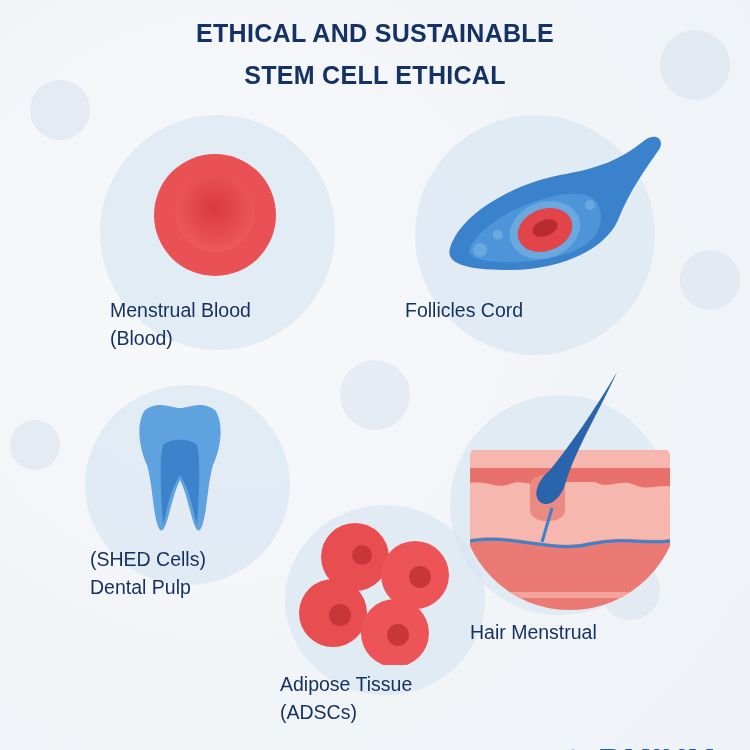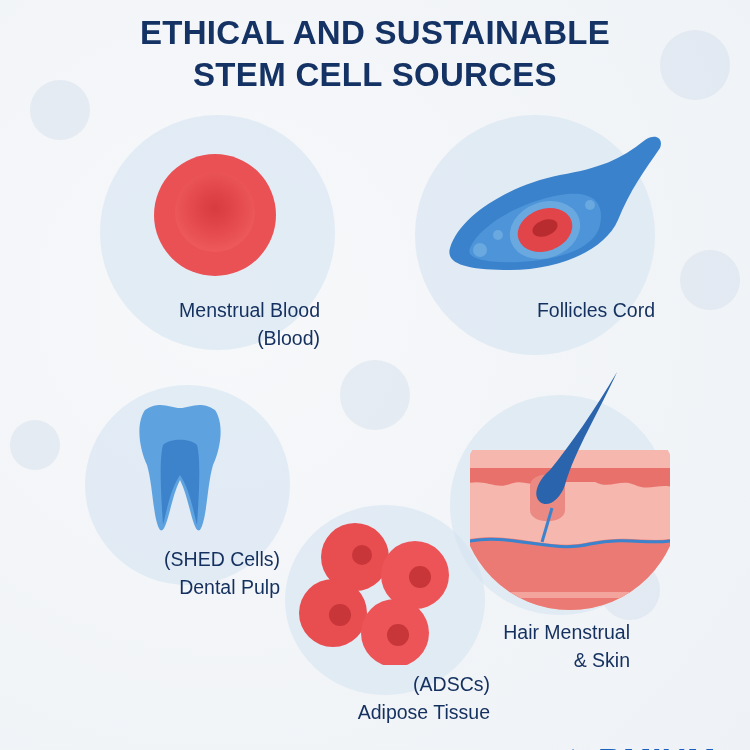--- a/index.html
+++ b/index.html
@@ -1,40 +1,40 @@
 <!DOCTYPE html>
 <html><head>
 <meta charset="utf-8">
 <style>
   html,body{margin:0;padding:0;}
   body{width:750px;height:750px;overflow:hidden;background:#f3f5f8;font-family:"Liberation Sans",sans-serif;position:relative;}
   .bg{position:absolute;inset:0;background:radial-gradient(circle at 30% 40%,#f7f8fa 0%,#eef2f6 100%);}
   .bgdot{position:absolute;border-radius:50%;background:rgba(200,215,232,0.35);}
-  .title{position:absolute;left:0;width:750px;top:12px;text-align:center;color:#143364;font-weight:700;font-size:33px;line-height:42px;letter-spacing:0.3px;}
+  .title{position:absolute;left:0;width:750px;top:12px;text-align:center;color:#143364;font-weight:700;font-size:25px;line-height:42px;letter-spacing:0.3px;}
   .halo{position:absolute;border-radius:50%;background:rgba(214,228,242,0.6);}
-  .label{position:absolute;text-align:right;color:#14305e;font-size:19.5px;line-height:28px;}
+  .label{position:absolute;text-align:left;color:#14305e;font-size:19.5px;line-height:28px;}
   .art{position:absolute;}
   .logo{position:absolute;left:566px;top:693px;display:flex;align-items:center;margin-top:48px;}
   .logo-text{color:#1a5fc0;font-weight:700;font-size:34px;letter-spacing:0.5px;}
 </style>
 </head>
 <body>
 
 <div class="bg">
   <div class="bgdot" style="left:30px;top:80px;width:60px;height:60px;"></div>
   <div class="bgdot" style="left:660px;top:30px;width:70px;height:70px;"></div>
   <div class="bgdot" style="left:680px;top:250px;width:60px;height:60px;"></div>
   <div class="bgdot" style="left:10px;top:420px;width:50px;height:50px;"></div>
   <div class="bgdot" style="left:340px;top:360px;width:70px;height:70px;"></div>
   <div class="bgdot" style="left:600px;top:560px;width:60px;height:60px;"></div>
 </div>
 
 <div class="title">
   <div>ETHICAL AND SUSTAINABLE</div>
-  <div>STEM CELL SOURCES</div>
+  <div>STEM CELL ETHICAL</div>
 </div>
 
 <div class="halo" style="left:100px;top:115px;width:235px;height:235px;"></div>
 <svg class="art" style="left:150px;top:150px;" width="130" height="130" viewBox="0 0 130 130">
   <defs>
     <radialGradient id="rbc" cx="50%" cy="45%" r="55%">
       <stop offset="0%" stop-color="#d83a3f"></stop>
       <stop offset="55%" stop-color="#e44a4e"></stop>
       <stop offset="100%" stop-color="#ee5a5c"></stop>
     </radialGradient>
@@ -77,22 +77,22 @@
   <circle cx="60" cy="42" r="34" fill="#e84d50"></circle>
     <circle cx="67" cy="40" r="10" fill="#c8363a"></circle>
   <circle cx="120" cy="60" r="34" fill="#ec5457"></circle>
     <circle cx="125" cy="62" r="11" fill="#c8363a"></circle>
   <circle cx="38" cy="98" r="34" fill="#e84d50"></circle>
     <circle cx="45" cy="100" r="11" fill="#c8363a"></circle>
   <circle cx="100" cy="118" r="34" fill="#ec5457"></circle>
     <circle cx="103" cy="120" r="11" fill="#c8363a"></circle>
 </svg>
 <div class="label" style="left:280px;top:670px;width:210px;">
+  <div>Adipose Tissue</div>
   <div>(ADSCs)</div>
-  <div>Adipose Tissue</div>
 </div>
 
 <div class="halo" style="left:450px;top:395px;width:220px;height:220px;"></div>
 <svg class="art" style="left:470px;top:370px;" width="200" height="240" viewBox="0 0 200 240">
   <defs>
       <clipPath id="skinclip">
         <circle cx="100" cy="130" r="110"></circle>
       </clipPath>
     </defs>
   <g clip-path="url(#skinclip)">
@@ -101,21 +101,20 @@
     <path d="M-5,170 C40,160 80,182 120,172 C160,164 180,174 205,168 L205,250 L-5,250 Z" fill="#ea7a73"></path>
     <path d="M-5,172 C40,162 80,184 120,174 C160,166 180,176 205,170" stroke="#3b83cc" stroke-width="3" fill="none"></path>
     <path d="M-5,225 L205,225" stroke="#f3a59d" stroke-width="6"></path>
     <path d="M60,118 C58,100 95,100 95,118 L95,140 C95,155 60,155 60,140 Z" fill="#eb8a83"></path>
   </g>
   <path d="M147,2 C130,40 105,80 95,115 C90,130 78,138 70,132 C62,125 68,110 80,100 C100,75 125,40 147,2 Z" fill="#2a64ad"></path>
   <path d="M82,138 L72,172" stroke="#3b83cc" stroke-width="3"></path>
 </svg>
 <div class="label" style="left:470px;top:618px;width:160px;">
   <div>Hair Menstrual</div>
-  <div>&amp; Skin</div>
 </div>
 
 <div class="logo">
   <svg width="32" height="30" viewBox="0 0 32 30">
     <path d="M16,28 L16,16 L6,4" stroke="#2a6fc9" stroke-width="3" fill="none"></path>
     <path d="M9,20 L1,10" stroke="#2a6fc9" stroke-width="3"></path>
     <path d="M16,16 L28,28" stroke="#d8333a" stroke-width="3"></path>
     <path d="M20,14 L30,24" stroke="#d8333a" stroke-width="3"></path>
   </svg>
   <span class="logo-text">BMIUM</span>

